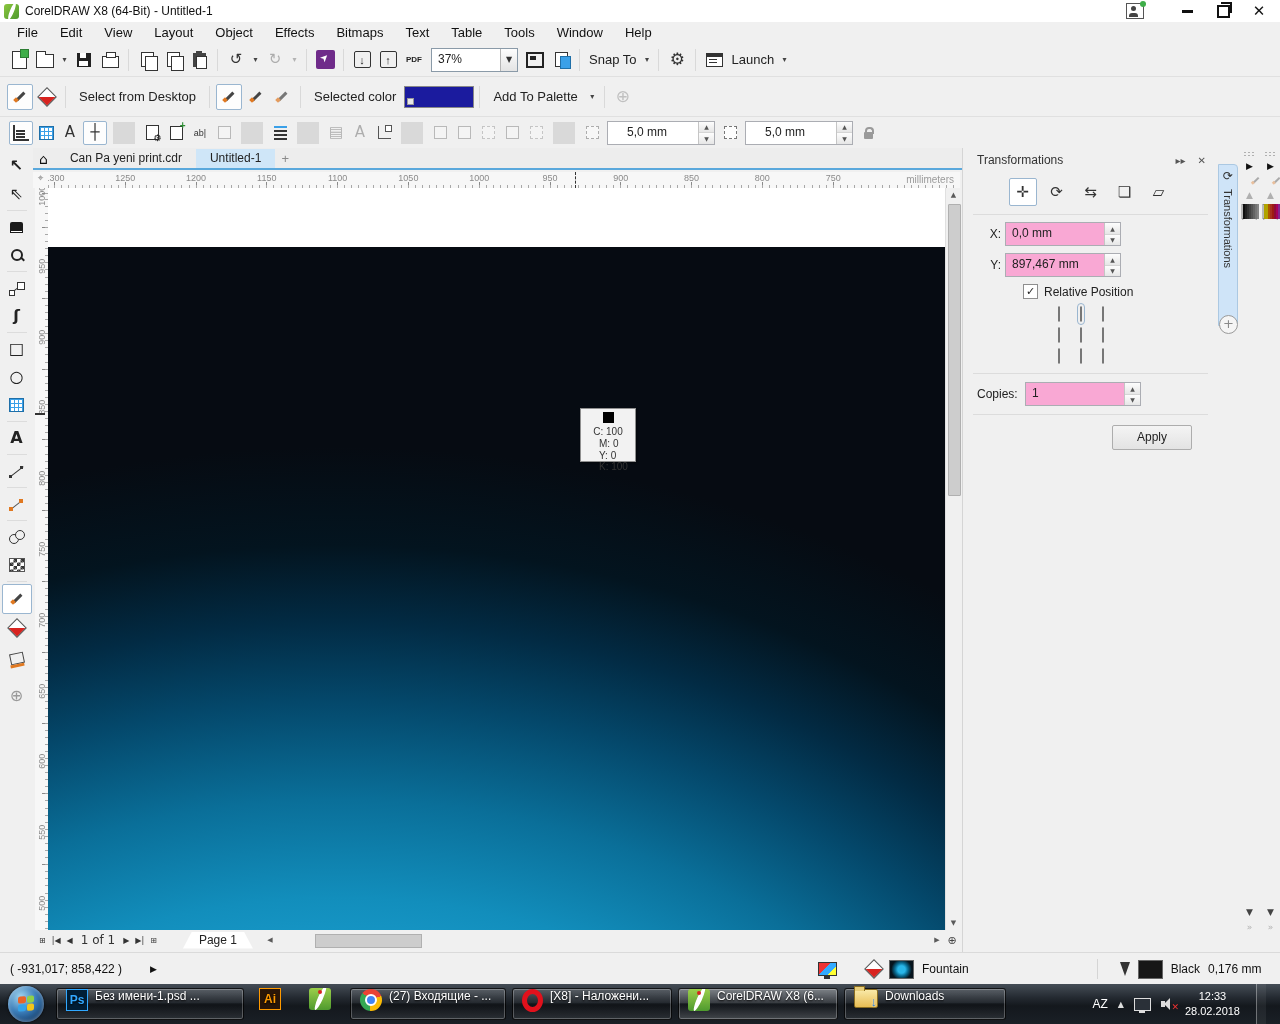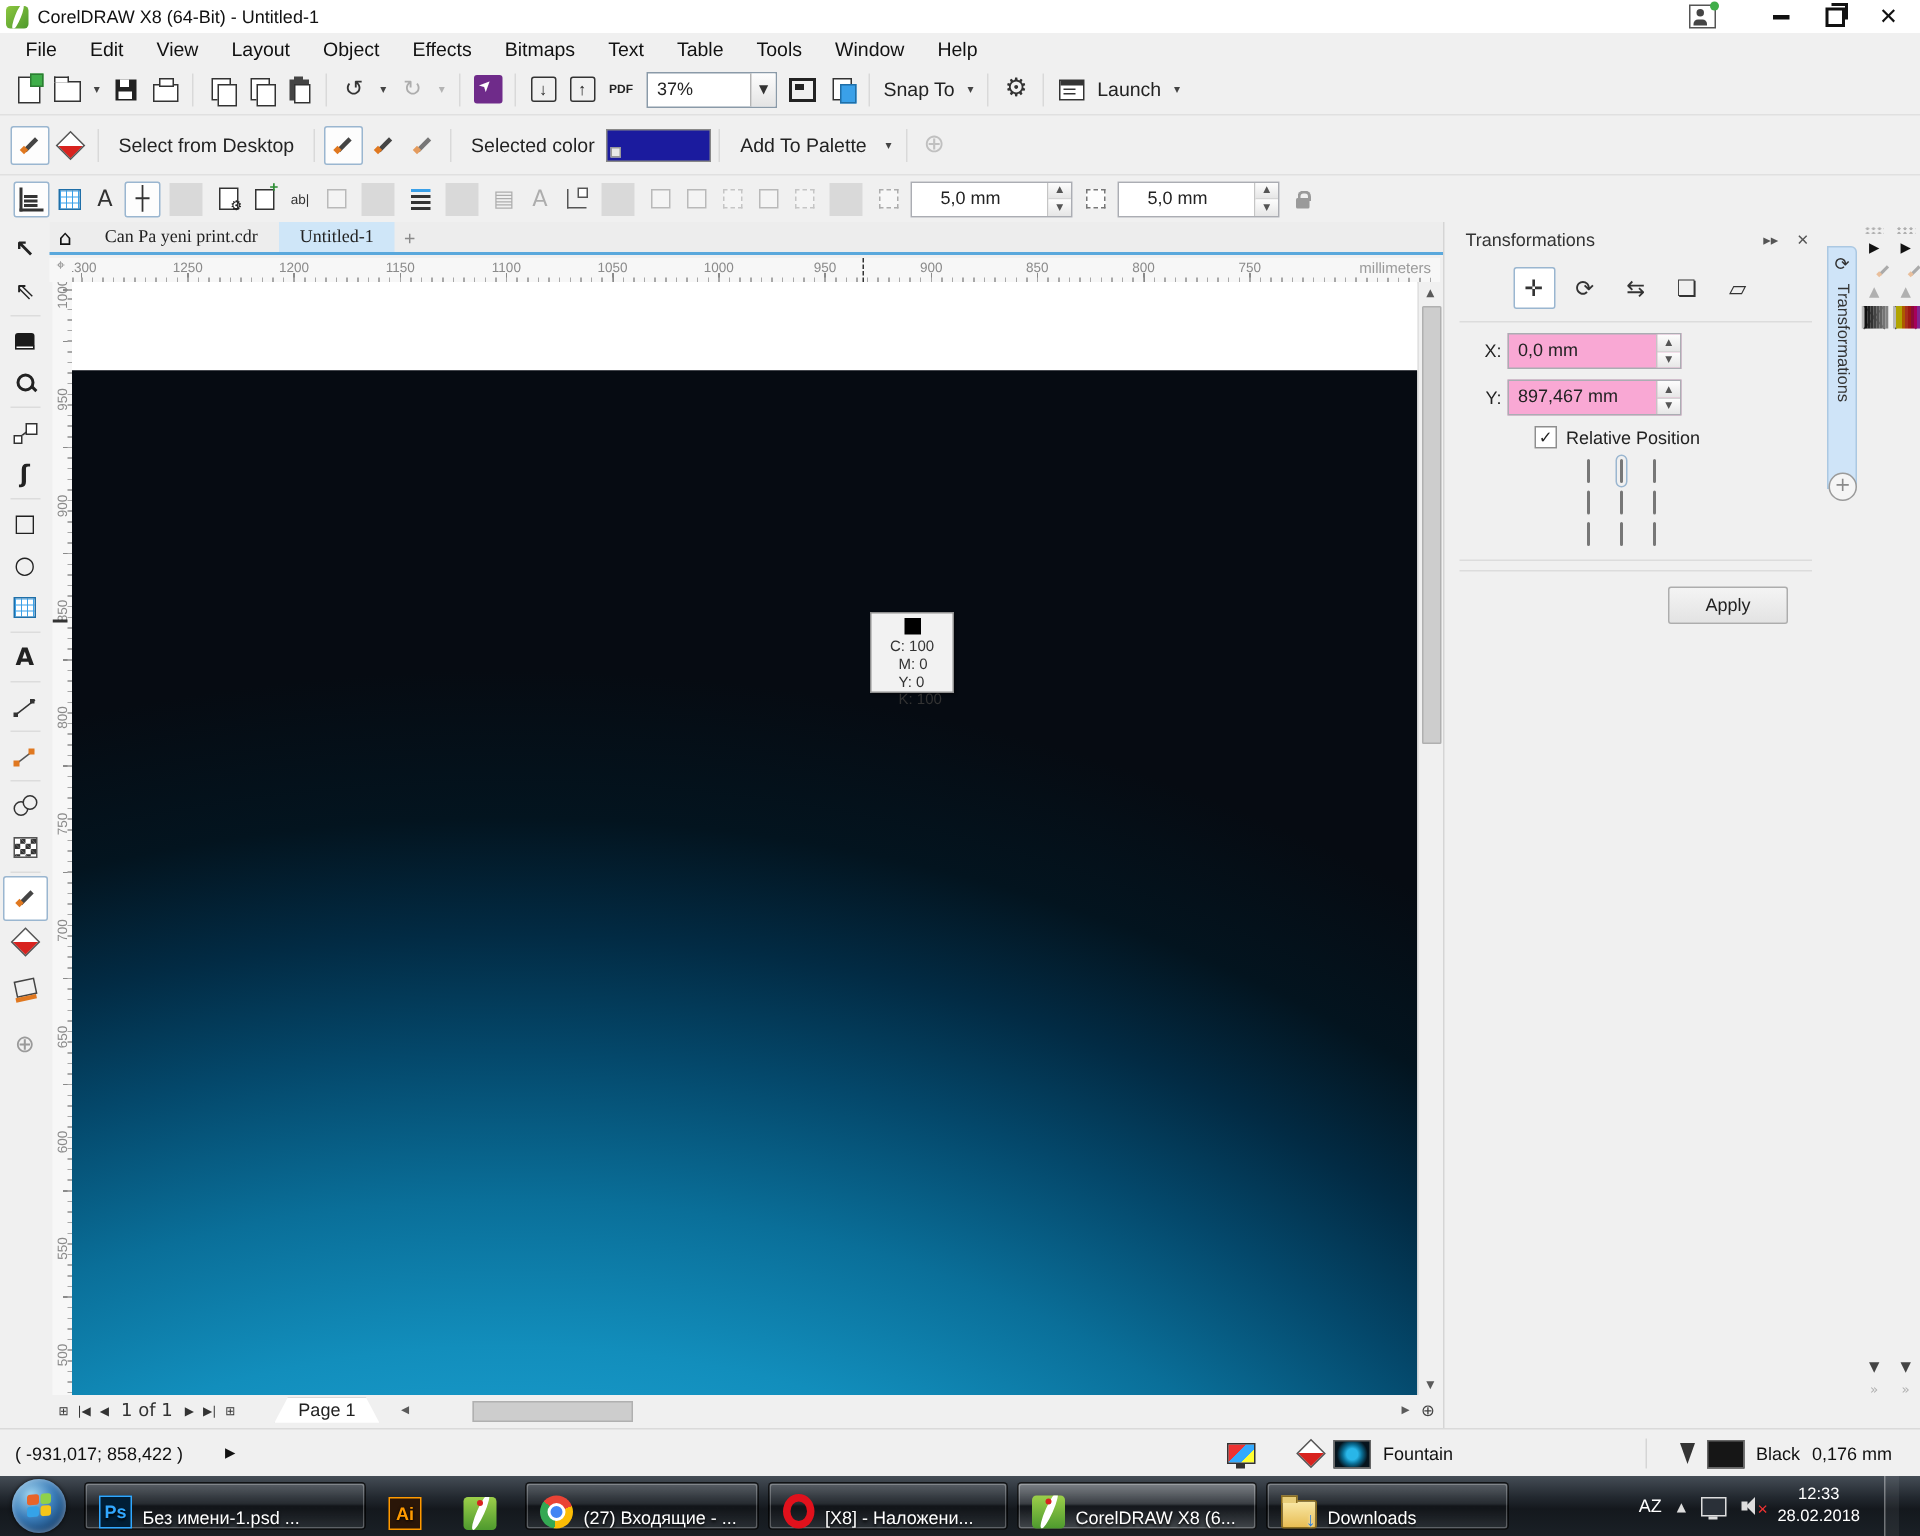--- a/index.html
+++ b/index.html
@@ -236,21 +236,21 @@
 
   
   .taskbar{position:absolute;left:0;top:984px;width:1280px;height:40px;background:linear-gradient(#454d56,#232930 35%,#14181d 55%,#1a2026);display:flex;align-items:center;}
   .startorb{position:relative;width:36px;height:36px;margin:0 12px 0 8px;border-radius:50%;background:radial-gradient(circle at 35% 30%,#9fd4f0,#3a7cb8 45%,#16406e 78%,#0b2848);box-shadow:inset 0 0 4px rgba(255,255,255,.5),0 0 3px rgba(0,0,0,.8);}
   .startorb .flag{position:absolute;left:10px;top:10px;width:16px;height:15px;display:grid;grid-template-columns:1fr 1fr;gap:1px;transform:skewY(-5deg);}
   .startorb .flag i{border-radius:2px;}
   .flag i:nth-child(1){background:#e8642a;}
   .flag i:nth-child(2){background:#8fd14a;}
   .flag i:nth-child(3){background:#35a3e8;}
   .flag i:nth-child(4){background:#f5c518;}
-  .tb-btn{height:32px;display:flex;align-items:flex-end;gap:7px;margin-right:6px;padding:0 9px;border-radius:3px;color:#fff;font-size:12px;text-shadow:0 1px 2px #000;box-sizing:border-box;}
+  .tb-btn{height:32px;display:flex;align-items:flex-start;gap:7px;margin-right:6px;padding:0 9px;border-radius:3px;color:#fff;font-size:12px;text-shadow:0 1px 2px #000;box-sizing:border-box;}
   .tb-btn.framed{background:linear-gradient(rgba(255,255,255,.16),rgba(255,255,255,.05) 45%,rgba(0,0,0,.22) 50%,rgba(255,255,255,.08));border:1px solid rgba(0,0,0,.75);box-shadow:inset 0 0 0 1px rgba(255,255,255,.25);}
   .tb-btn.active{background:linear-gradient(rgba(255,255,255,.34),rgba(255,255,255,.14) 45%,rgba(0,0,0,.12) 50%,rgba(255,255,255,.18));}
   .tb-btn .tb-label{white-space:nowrap;overflow:hidden;max-width:118px;}
   .tb-ic{width:22px;height:22px;flex:none;display:flex;align-items:center;justify-content:center;font-weight:bold;font-size:12px;}
   .ic-ps{background:#001e36;color:#31a8ff;border:1px solid #31a8ff;box-sizing:border-box;}
   .ic-ai{background:#2a1608;color:#ff9a00;border:1px solid #ff9a00;box-sizing:border-box;}
   .ic-corel{position:relative;background:linear-gradient(#9ccf4a,#4e9a2e);border-radius:3px;overflow:hidden;}
   .ic-corel::before{content:"";position:absolute;left:9px;top:-3px;width:5px;height:26px;background:#fff;border-radius:50%;transform:rotate(24deg);}
   .ic-corel::after{content:"";position:absolute;left:9px;top:2px;width:4px;height:4px;border-radius:50%;background:#d8231f;}
   .ic-chrome{position:relative;border-radius:50%;background:conic-gradient(from -50deg,#ea4335 0 33%,#fbbc05 33% 66%,#34a853 66%);}
@@ -647,21 +647,21 @@
           <span class="gi"></span>
         </span>
         <span class="tool dim">
           <span class="gi"></span>
           <span class="g">⊕</span>
         </span>
       </div>
 
     <div class="tabrow">
       <span class="home-ic g">⌂</span>
-      <span style="display:inline-flex;align-items:flex-end;font-family:Liberation Serif, serif;">
+      <span style="display:inline-flex;align-items:flex-end;">
 
       <span class="doctab">Can Pa yeni print.cdr</span>
           <span class="doctab active">Untitled-1</span>
         </span>
       <span class="newtab">+</span>
     </div>
 
     <div class="rcorner g">⌖</div>
     <div class="hruler">
       <div class="hlabels">
@@ -787,20 +787,30 @@
           <span><span class="anchor sel"></span></span>
           <span><span class="anchor"></span></span>
           <span><span class="anchor"></span></span>
           <span><span class="anchor"></span></span>
           <span><span class="anchor"></span></span>
           <span><span class="anchor"></span></span>
           <span><span class="anchor"></span></span>
           <span><span class="anchor"></span></span>
         </div>
       <div class="dk-sep"></div>
+      <div class="dk-copies">
+        <span class="lbl2">Copies:</span>
+        <span class="dk-input">
+          <span class="v">1</span>
+          <span class="spin">
+              <span class="g">▲</span>
+              <span class="g">▼</span>
+            </span>
+        </span>
+      </div>
       <div class="dk-sep"></div>
       <div class="dk-apply">
         <span class="btn">Apply</span>
       </div>
     </div>
 
     <div class="side-strip">
       <span class="ic g">⟳</span>
       <span class="vt">Transformations</span>
     </div>

